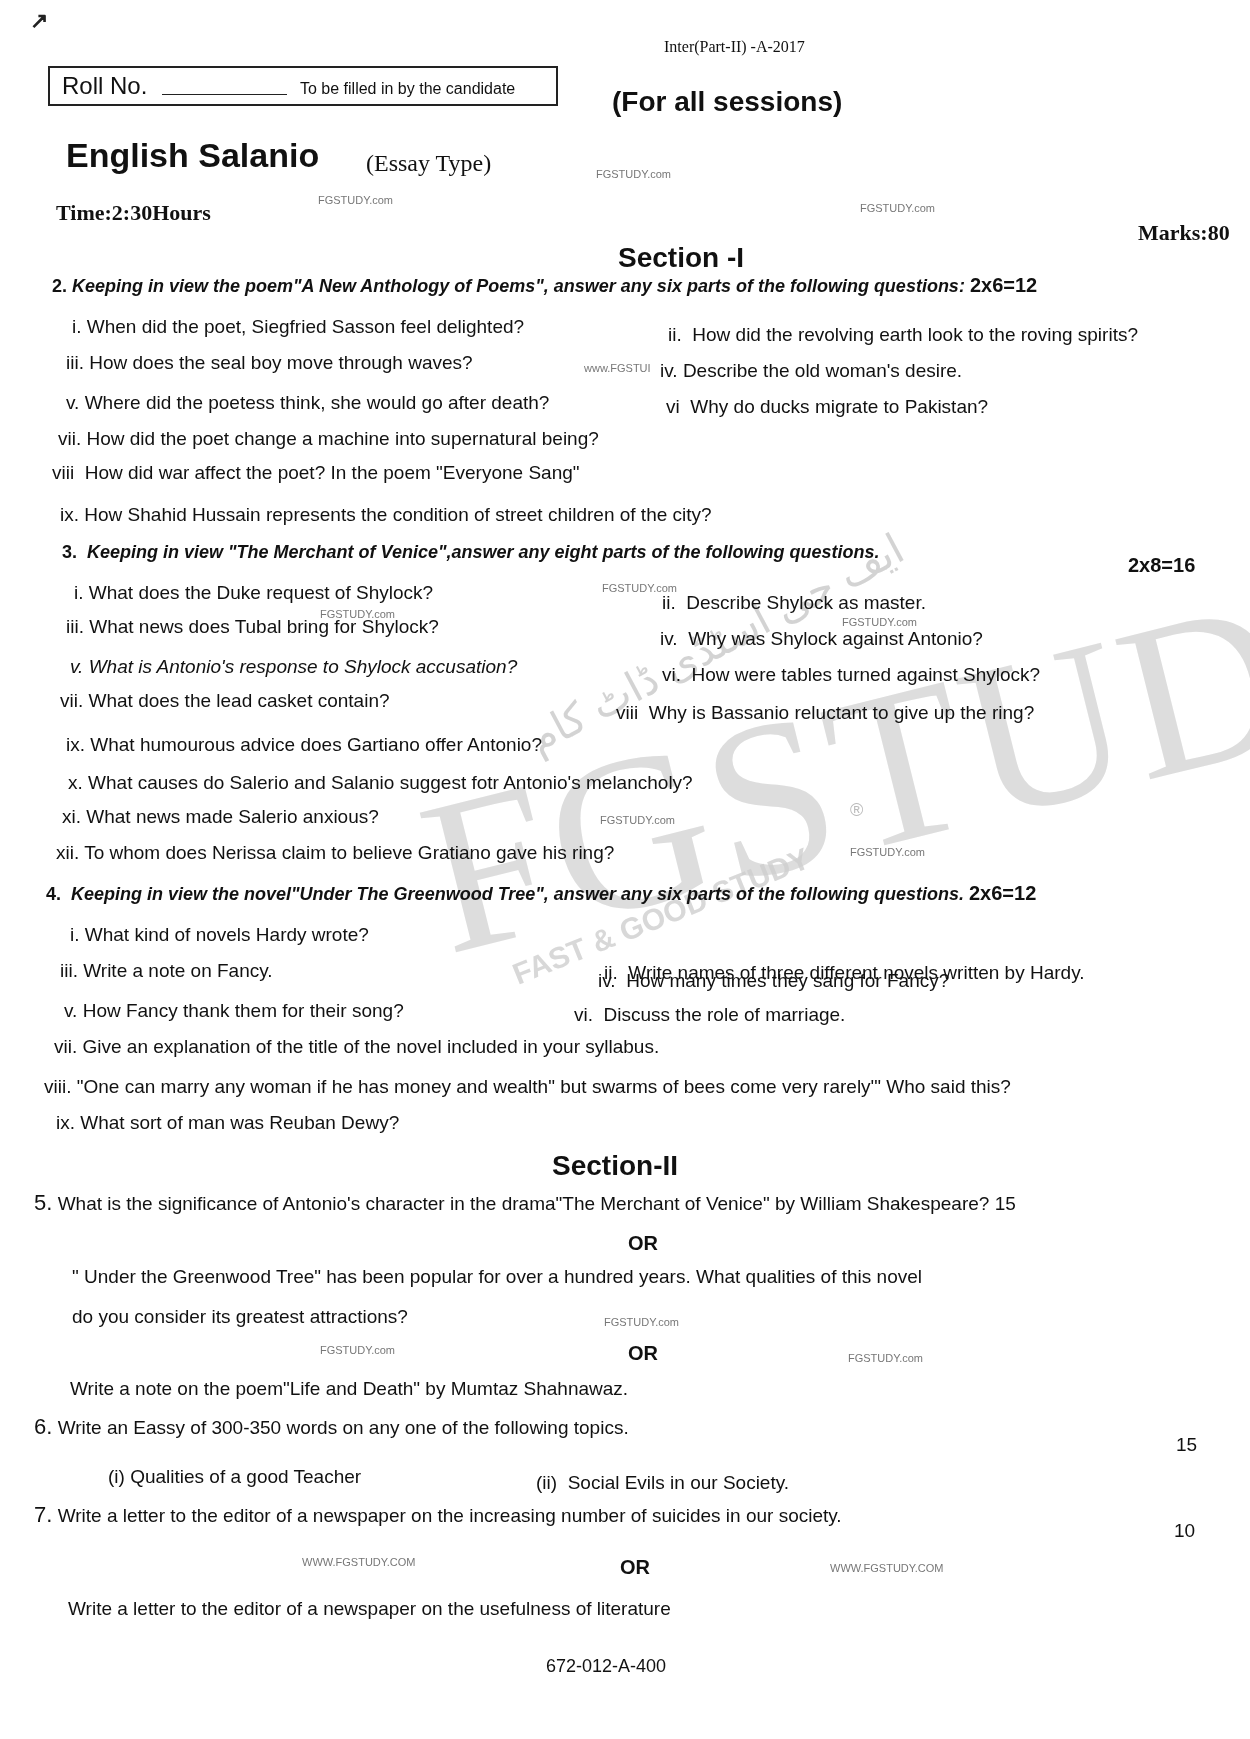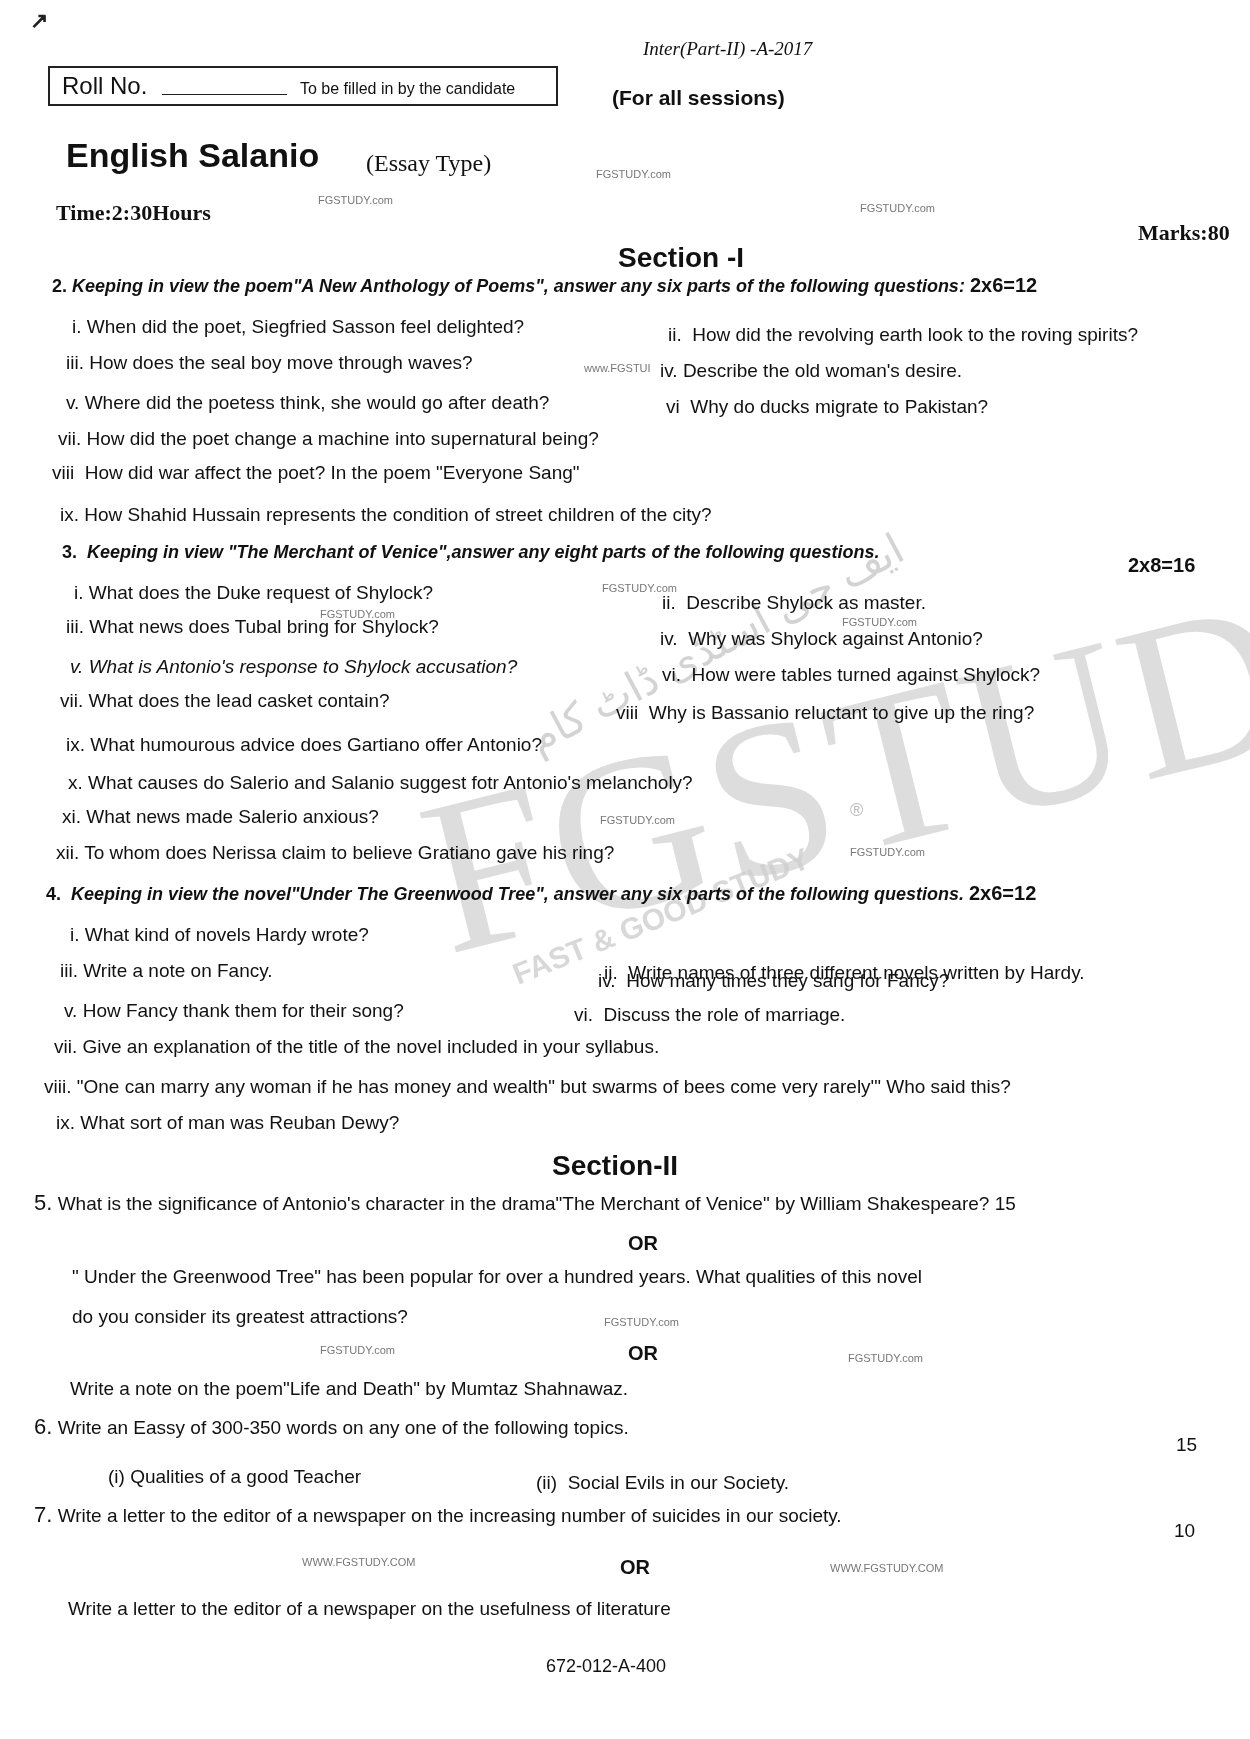--- a/index.html
+++ b/index.html
@@ -1,24 +1,24 @@
 <!DOCTYPE html>
 <html><head>
 <meta charset="utf-8">
 <style>
   html, body { margin: 0; padding: 0; background: #ffffff; }
   body { width: 1250px; height: 1739px; position: relative; overflow: hidden; color: #111; font-family: "Liberation Sans", sans-serif; }
   .abs { position: absolute; white-space: nowrap; }
   .serif { font-family: "Liberation Serif", serif; }
-  .header-paper { left: 643px; top: 38px; font-size: 19px; font-style: italic; }
+  .header-paper { left: 664px; top: 38px; font-size: 16px; }
   .rollbox { left: 48px; top: 66px; width: 510px; height: 40px; border: 2px solid #222; box-sizing: border-box; }
   .roll-label { left: 12px; top: 4px; font-size: 24px; }
   .roll-line { left: 112px; top: 26px; width: 125px; border-bottom: 1.5px solid #222; }
   .roll-note { left: 250px; top: 12px; font-size: 16px; }
-  .sessions { left: 612px; top: 86px; font-size: 21px; font-weight: bold; }
+  .sessions { left: 612px; top: 86px; font-size: 28px; font-weight: bold; }
   .subject { left: 66px; top: 136px; font-size: 34px; font-weight: bold; }
   .essay-type { left: 366px; top: 150px; font-size: 24px; }
   .time { left: 56px; top: 200px; font-size: 22px; font-weight: bold; }
   .marks { left: 1138px; top: 220px; font-size: 22px; font-weight: bold; }
   .wm-small { font-size: 11px; color: #777; }
   .section-title { font-size: 28px; font-weight: bold; }
   .qhead { font-size: 18px; font-weight: bold; font-style: italic; }
   .qhead-n { font-style: normal; }
   .marks-inline { font-size: 20px; font-weight: bold; font-style: normal; }
   .item { font-size: 19px; }

